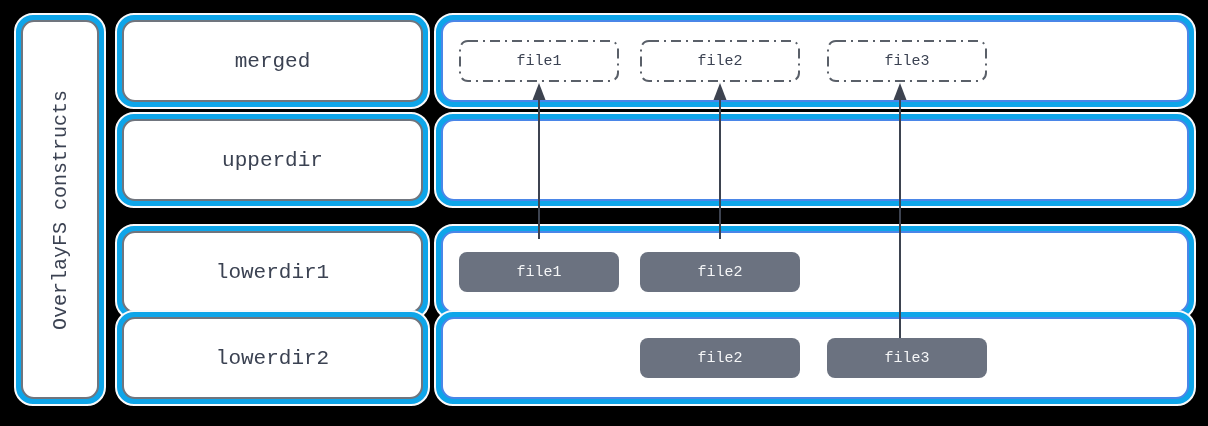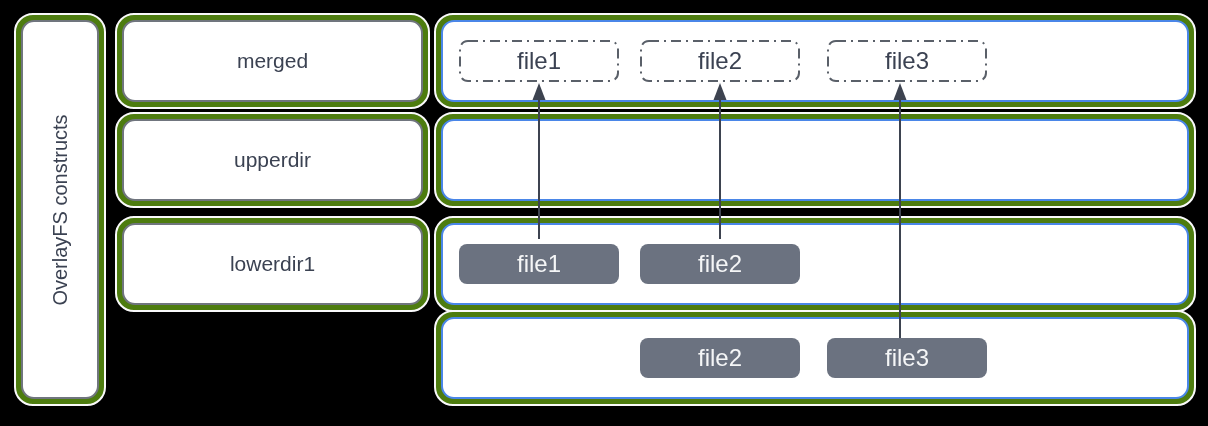--- a/index.html
+++ b/index.html
@@ -1,45 +1,45 @@
 <!DOCTYPE html>
 <html><head>
 <meta charset="utf-8">
 <style>
   html,body { margin:0; padding:0; background:#000; }
   .canvas {
     position:relative; width:1208px; height:426px; background:#000000;
     font-family:"Liberation Sans", sans-serif; overflow:hidden;
   }
   .outer {
-    position:absolute; background:#4d7c0f; border:2px solid #fafafb;
-    border-radius:19px; box-sizing:border-box;
+    position:absolute; background:#0ea5e9; border:2px solid #fafafb;
+    border-radius:19px; box-sizing:border-box;font-family:Liberation Mono, monospace;
   }
   .inner {
     position:absolute; inset:5px; background:#ffffff; border-radius:13px;
     box-sizing:border-box; display:flex; align-items:center; justify-content:center;
   }
   .gray-border { border:2px solid #70757e; }
   .blue-border { border:2px solid #4a86e8; }
   .row-label-text { font-size:21px; color:#3b4252; }
   .side-text {
     position:absolute; left:50%; top:50%;
     transform:translate(-50%,-50%) rotate(-90deg);
     white-space:nowrap; font-size:20px; color:#3b4252;
   }
   
   .left-box  { left:14px;  top:13px; width:92px;  height:393px; }
   .label-box { left:115px; width:315px; height:96px; }
   .content-box { left:434px; width:762px; height:96px; }
-  .row-1 { top:13px; } .row-2 { top:112px;padding-left:7px; } .row-3 { top:216px;padding-left:31px; } .row-4 { top:310px; }
+  .row-1 { top:13px; } .row-2 { top:112px;padding-left:7px; } .row-3 { top:224px;padding-left:31px; } .row-4 { top:310px; }
   
   .file {
     position:absolute; top:50%; transform:translateY(-50%);
     width:160px; display:flex; align-items:center; justify-content:center;
-    font-size:24px;
+    font-size:15px;
   }
   .file-1 { left:16px; } .file-2 { left:197px;text-align:right; } .file-3 { left:384px; }
   .file.dashed { height:42px; color:#3b4252; }
   .file.solid  { height:40px; background:#6b7280; border-radius:8px; color:#f5f6f7; }
   .dash-rect { position:absolute; left:0; top:0; }
   .file .lbl { position:relative; }
   .arrows {
     position:absolute; left:0; top:0; width:1208px; height:426px;
     pointer-events:none; z-index:6;
   }
@@ -101,20 +101,25 @@
     <div class="inner blue-border">
       <div class="file solid file-1">
         <span class="lbl">file1</span>
       </div>
       <div class="file solid file-2">
         <span class="lbl">file2</span>
       </div>
     </div>
   </div>
 
+  <div class="outer label-box row-4">
+    <div class="inner gray-border">
+      <span class="row-label-text">lowerdir2</span>
+    </div>
+  </div>
   <div class="outer content-box row-4">
     <div class="inner blue-border">
       <div class="file solid file-2">
         <span class="lbl">file2</span>
       </div>
       <div class="file solid file-3">
         <span class="lbl">file3</span>
       </div>
     </div>
   </div>

